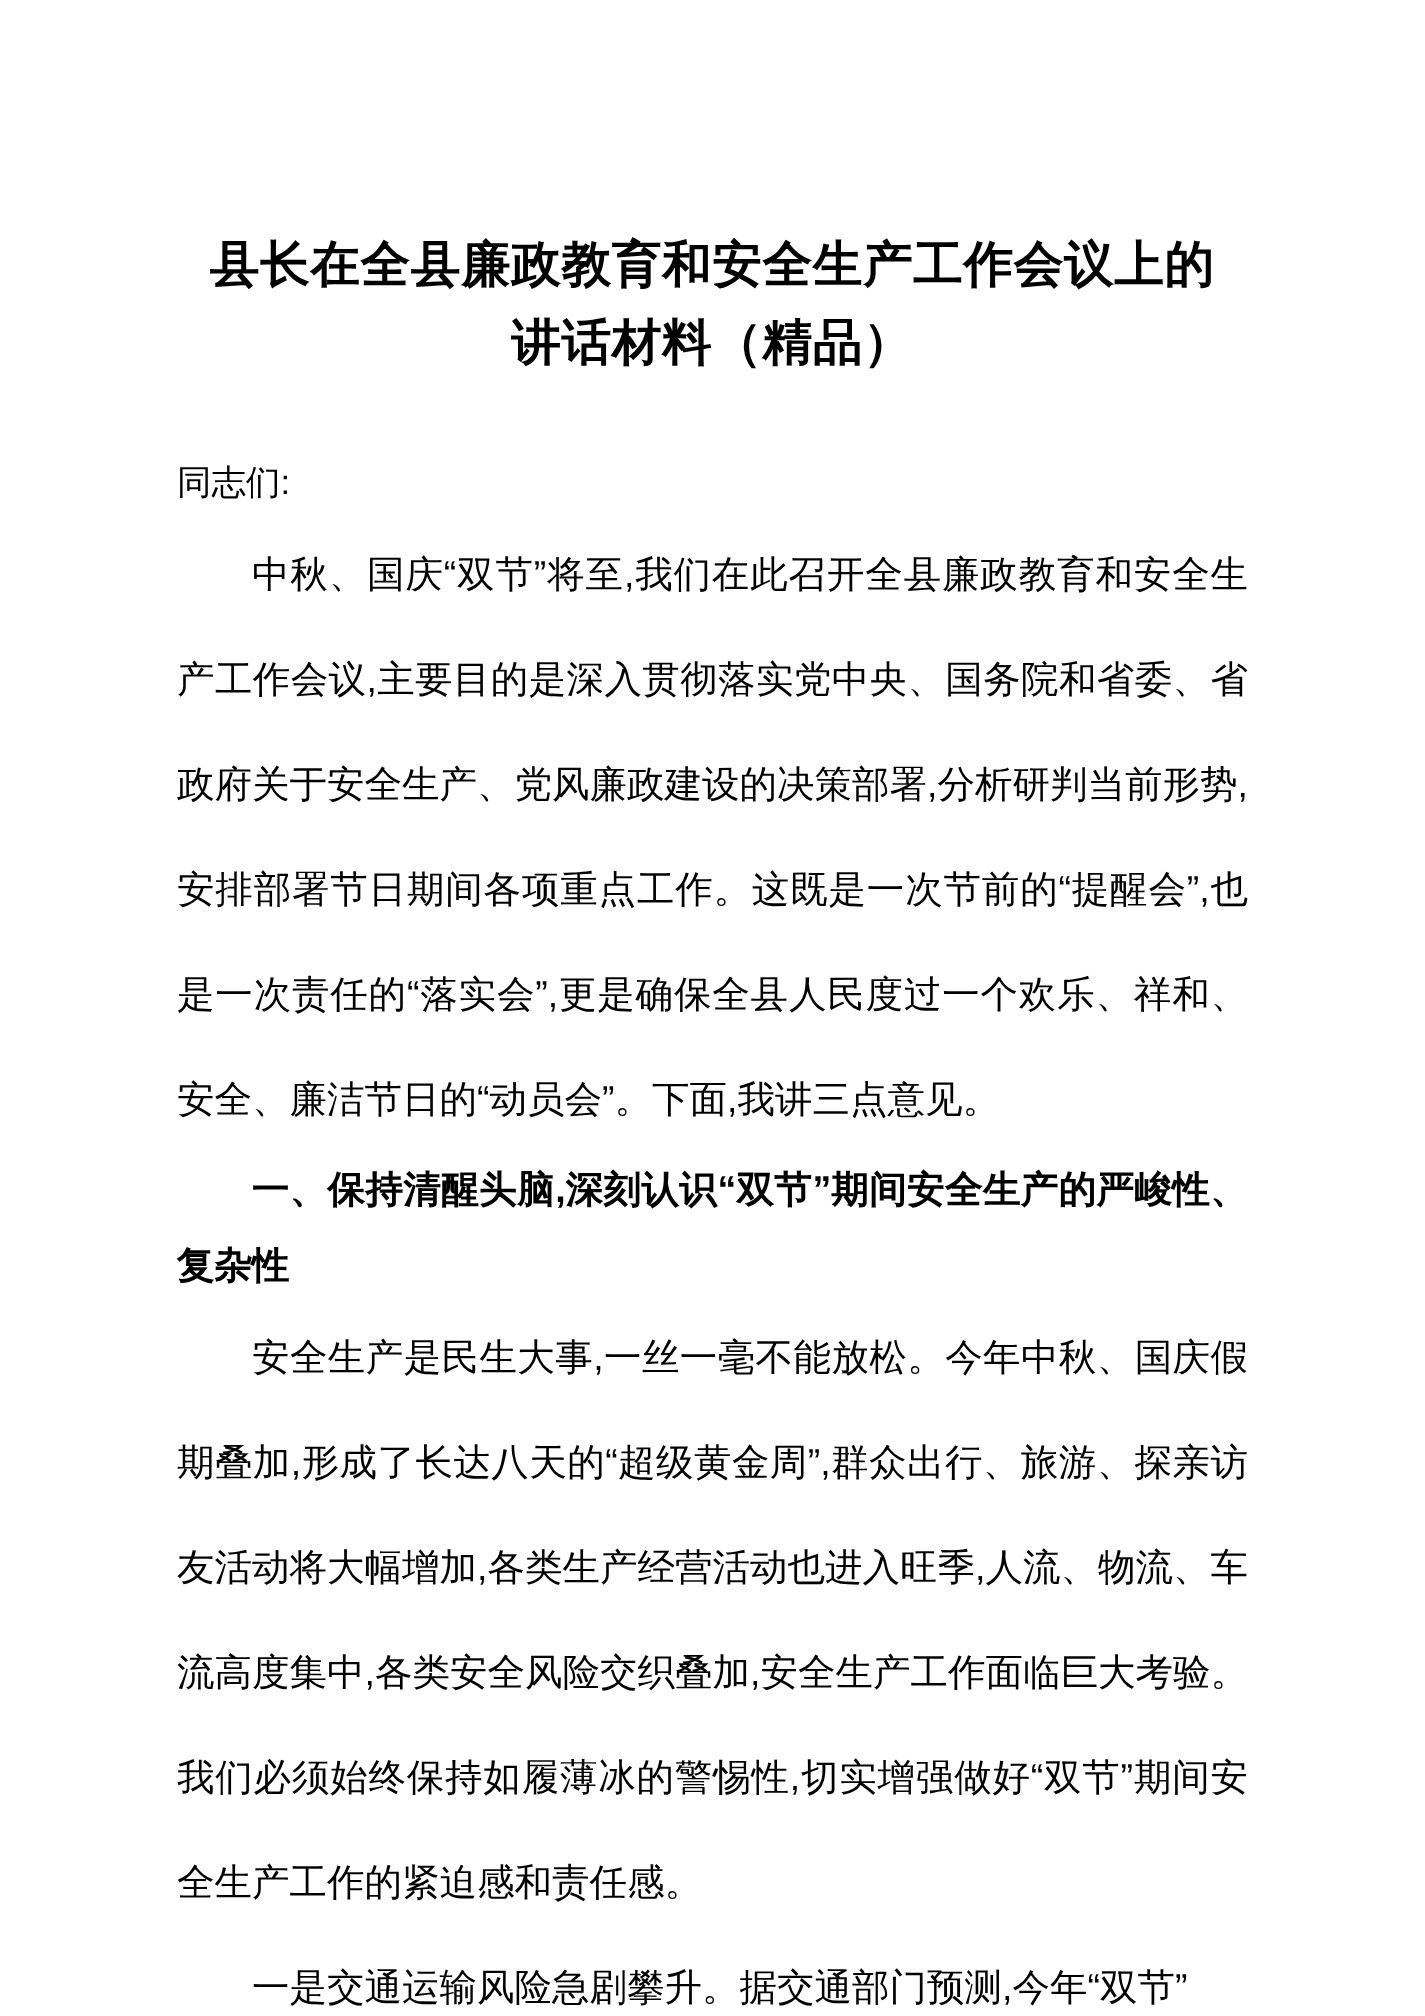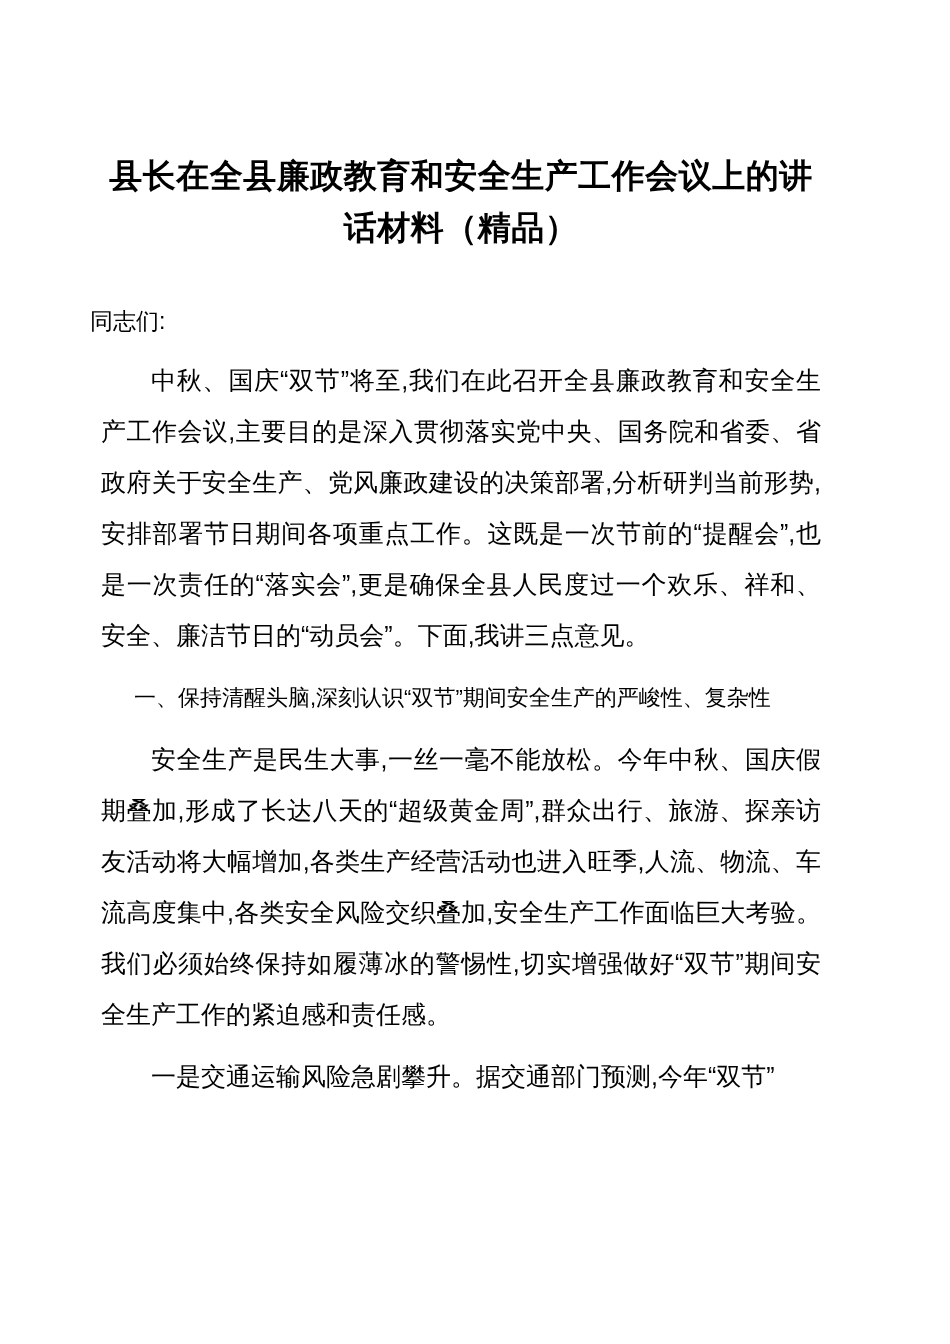--- a/index.html
+++ b/index.html
@@ -10,21 +10,21 @@
   body {
     width: 950px;
     height: 1344px;
     font-family: "Liberation Serif", "DejaVu Serif", serif;
     color: #000000;
   }
   .page {
     box-sizing: border-box;
     width: 950px;
     height: 1344px;
-    padding: 150px 118px 60px 90px;
+    padding: 150px 118px 60px 118px;
     background: #ffffff;
   }
   .doc-title {
     font-family: "Liberation Sans", "DejaVu Sans", sans-serif;
     font-weight: bold;
     font-size: 33px;
     line-height: 52px;
     text-align: center;
     letter-spacing: 0.5px;
     margin: 0 0 44px 0;
@@ -33,31 +33,31 @@
   .salutation {
     font-family: "Liberation Sans", "DejaVu Sans", sans-serif;
     font-size: 23px;
     line-height: 46px;
     margin: 0 0 4px 0;
     text-align: justify;
   }
   .para {
     font-family: "Liberation Sans", "DejaVu Sans", sans-serif;
     font-size: 25px;
-    line-height: 51px;
-    margin: 11px;
+    line-height: 70px;
+    margin: 0;
     text-align: justify;
     text-justify: inter-ideograph;
     text-indent: 2em;
     letter-spacing: 0px;
   }
   .heading {
     font-family: "Liberation Sans", "DejaVu Sans", sans-serif;
-    font-weight: normal;
-    font-size: 22px;
+    font-weight: bold;
+    font-size: 25px;
     line-height: 51px;
     margin: 0;
     text-align: justify;
     text-indent: 2em;
   }
 </style>
 </head>
 <body>
 
 <div class="page">

